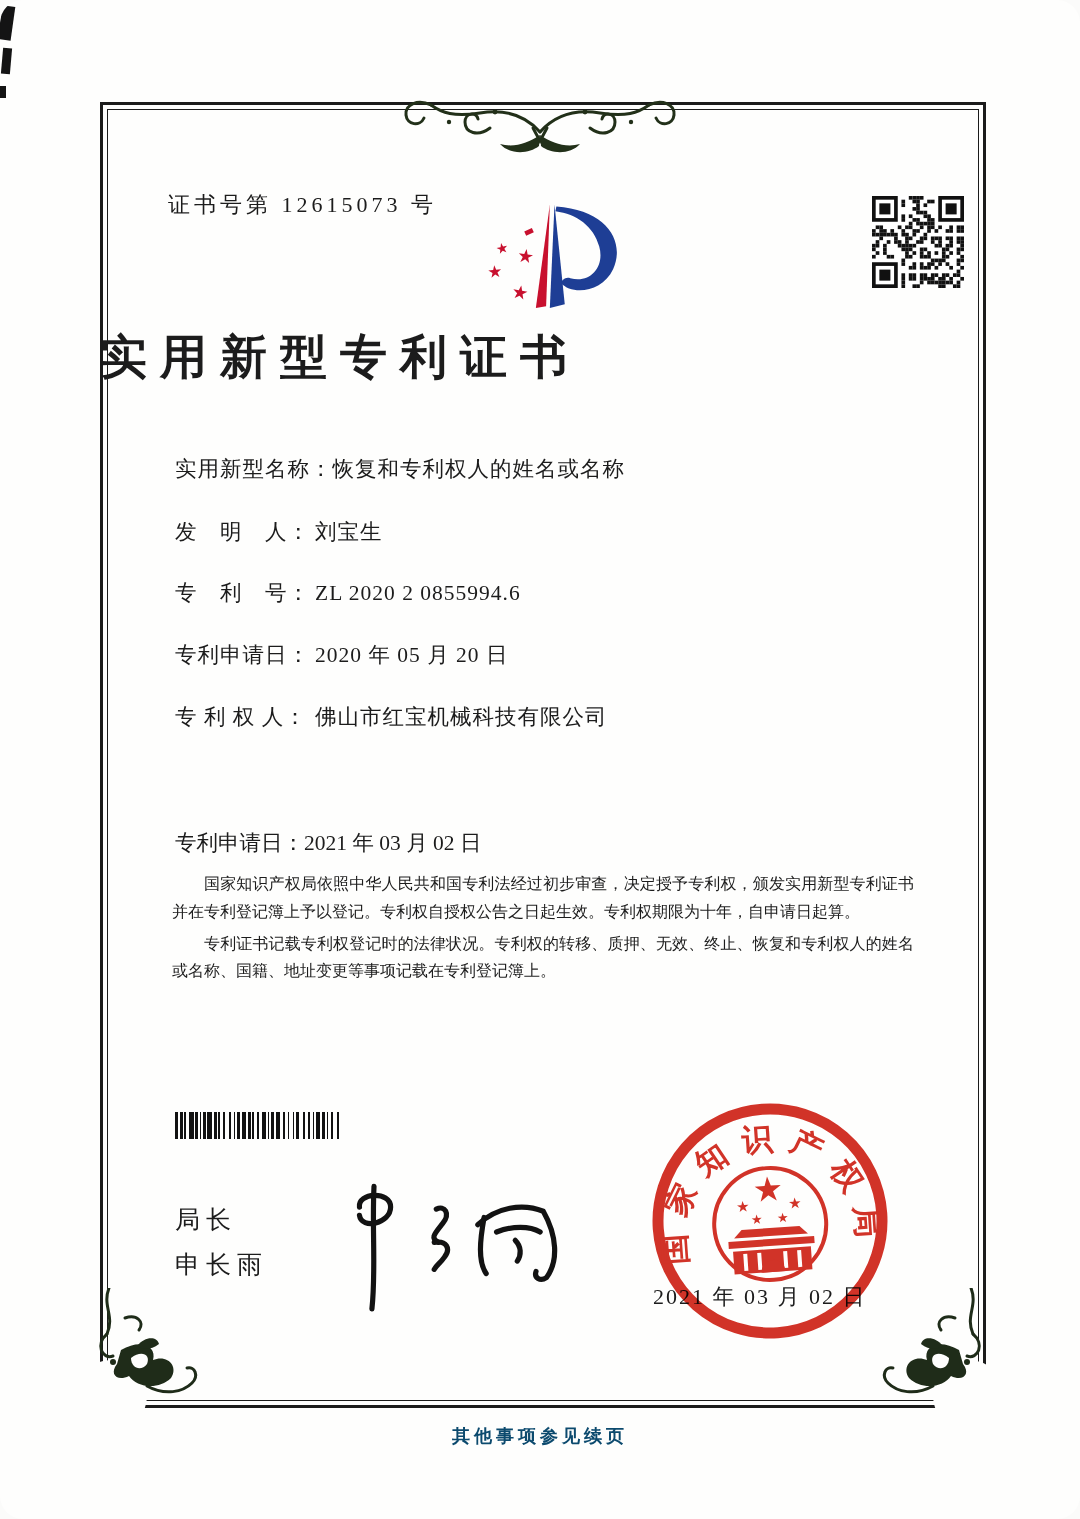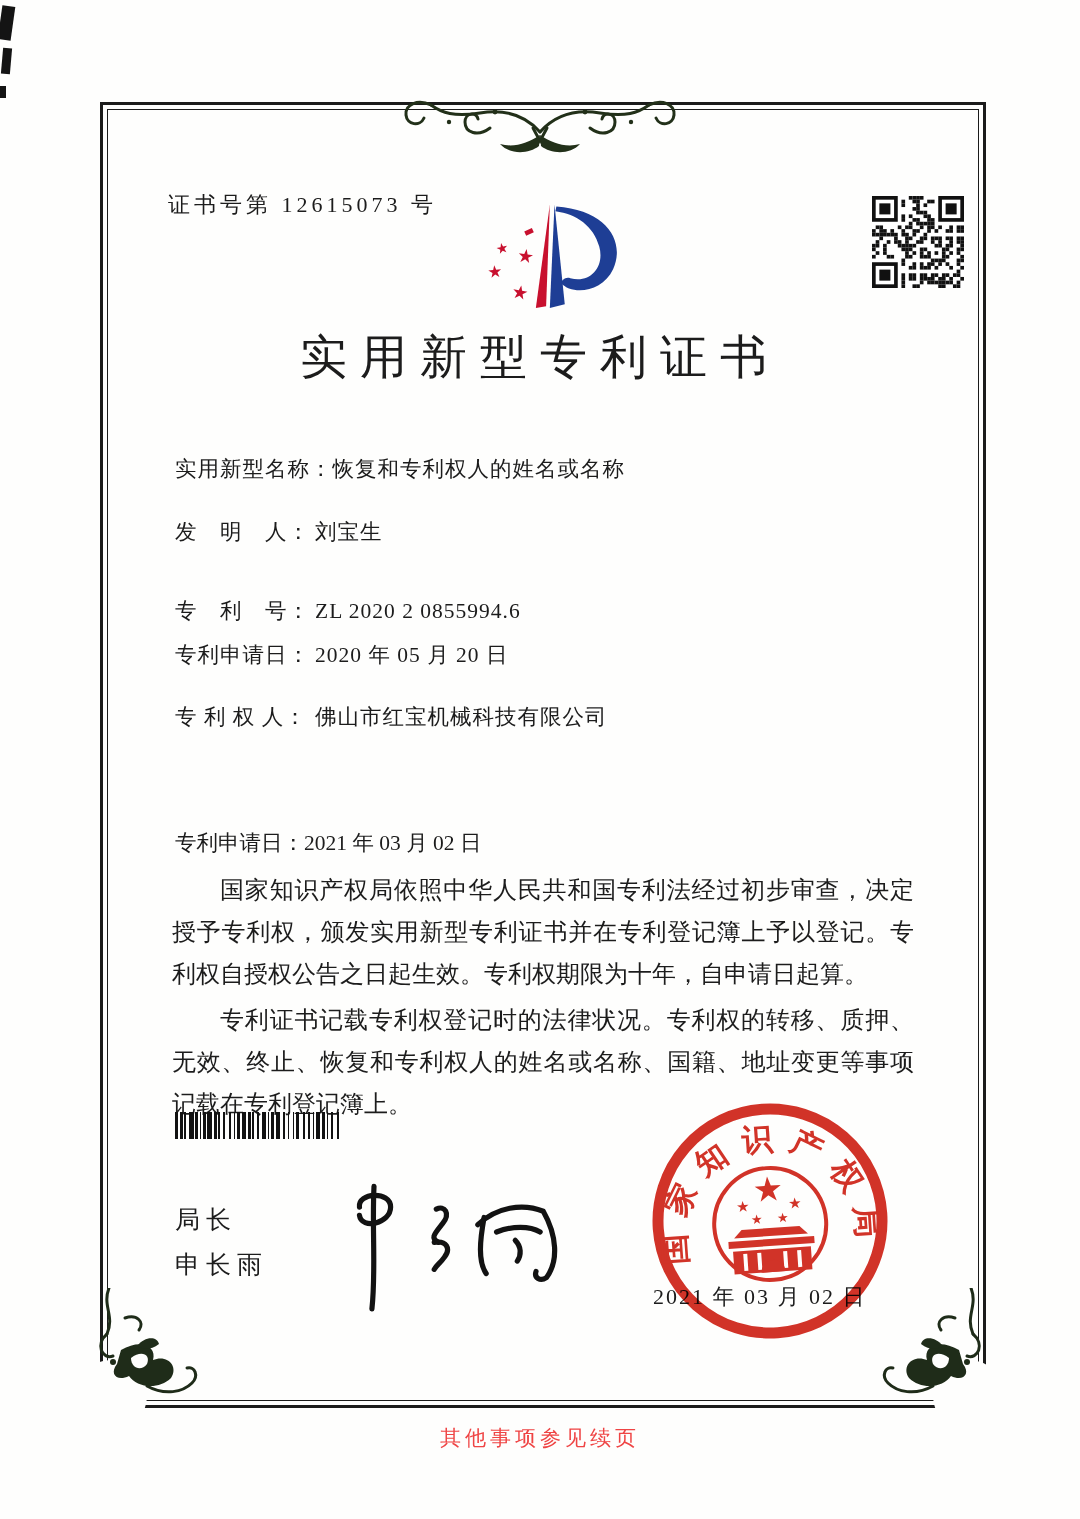--- a/index.html
+++ b/index.html
@@ -1,34 +1,34 @@
 <!DOCTYPE html>
 <html><head>
 <meta charset="utf-8">
 <style>
   html,body{margin:0;padding:0;background:#fbfbfa;}
   body{font-family:"Liberation Serif","DejaVu Serif",serif;color:#1c1c1c;}
-  .page{position:relative;width:1080px;height:1519px;background:#fefefd;overflow:hidden;margin:0 auto;}
+  .page{position:relative;width:1080px;height:1519px;background:#fefefd;overflow:hidden;margin:0 auto;border-radius:23px;}
   .frame{position:absolute;left:100px;top:102px;width:880px;height:1300px;border:3px solid #1b1b1b;}
   .frame-inner{position:absolute;left:4px;top:4px;right:4px;bottom:4px;border:1px solid #1b1b1b;}
   .abs{position:absolute;}
   .cert-no{left:168px;top:190px;font-size:22px;letter-spacing:4px;}
-  .title{left:100px;top:326px;width:880px;text-align:center;font-size:47px;font-weight:normal;letter-spacing:13px;}
+  .title{left:100px;top:326px;width:880px;text-align:left;font-size:47px;font-weight:bold;letter-spacing:13px;}
   .frow{left:175px;width:760px;font-size:21.5px;}
   .flabel{display:inline-block;min-width:140px;letter-spacing:1px;}
   .fvalue{letter-spacing:1px;}
   .addr2{display:block;margin-left:140px;}
   .pairs{left:175px;width:760px;font-size:21.5px;}
   .pair2{position:absolute;left:390px;top:0;}
-  .paras{left:172px;top:870px;width:742px;font-size:24px;line-height:1.74;text-align:justify;}
+  .paras{left:172px;top:870px;width:742px;font-size:16px;line-height:1.74;text-align:justify;}
   .paras p{margin:0;text-indent:2em;}
   .paras p+p{margin-top:6px;font-family:Liberation Mono, monospace;}
   .director{left:175px;font-size:25px;letter-spacing:6px;}
   .pageinfo{left:100px;top:1352px;width:880px;text-align:center;font-size:20px;letter-spacing:3px;}
-  .contnote{left:100px;top:1424px;width:880px;text-align:center;font-size:21px;letter-spacing:4px;color:#ef4444;}
+  .contnote{left:100px;top:1424px;width:880px;text-align:center;font-size:18px;letter-spacing:4px;color:#0c4a6e;font-weight:bold;}
   .sealdate{left:653px;top:1282px;font-size:22px;letter-spacing:2px;z-index:1;}
   .seal{left:645px;top:1096px;z-index:2;mix-blend-mode:multiply;opacity:.94;transform:rotate(-4deg);}
   .barcode{left:175px;top:1112px;width:274px;height:27px;display:flex;align-items:stretch;}
   .barcode div{height:100%;}
   .qr{left:872px;top:196px;}
   .logo{left:452px;top:180px;}
   .sig{left:330px;top:1178px;}
   .ornament-top{left:388px;top:88px;}
   .ornament-bl{left:85px;top:1288px;}
   .ornament-br{left:863px;top:1288px;transform:scaleX(-1);}
@@ -332,21 +332,21 @@
     </svg>
 
   <div class="abs title">实用新型专利证书</div>
 
   <div class="abs frow" style="top:454px">
     <span class="flabel">实用新型名称：</span><span class="fvalue">恢复和专利权人的姓名或名称</span>
   </div>
   <div class="abs frow" style="top:517px">
     <span class="flabel">发　明　人：</span><span class="fvalue">刘宝生</span>
   </div>
-  <div class="abs frow" style="top:596px">
+  <div class="abs frow" style="top:578px">
     <span class="flabel">专　利　号：</span><span class="fvalue">ZL 2020 2 0855994.6</span>
   </div>
   <div class="abs frow" style="top:640px">
     <span class="flabel">专利申请日：</span><span class="fvalue">2020 年 05 月 20 日</span>
   </div>
   <div class="abs frow" style="top:702px">
     <span class="flabel">专 利 权 人：</span><span class="fvalue">佛山市红宝机械科技有限公司</span>
   </div>
   <div class="abs pairs" style="top:828px">
     <span>专利申请日：</span><span>2021 年 03 月 02 日</span>

